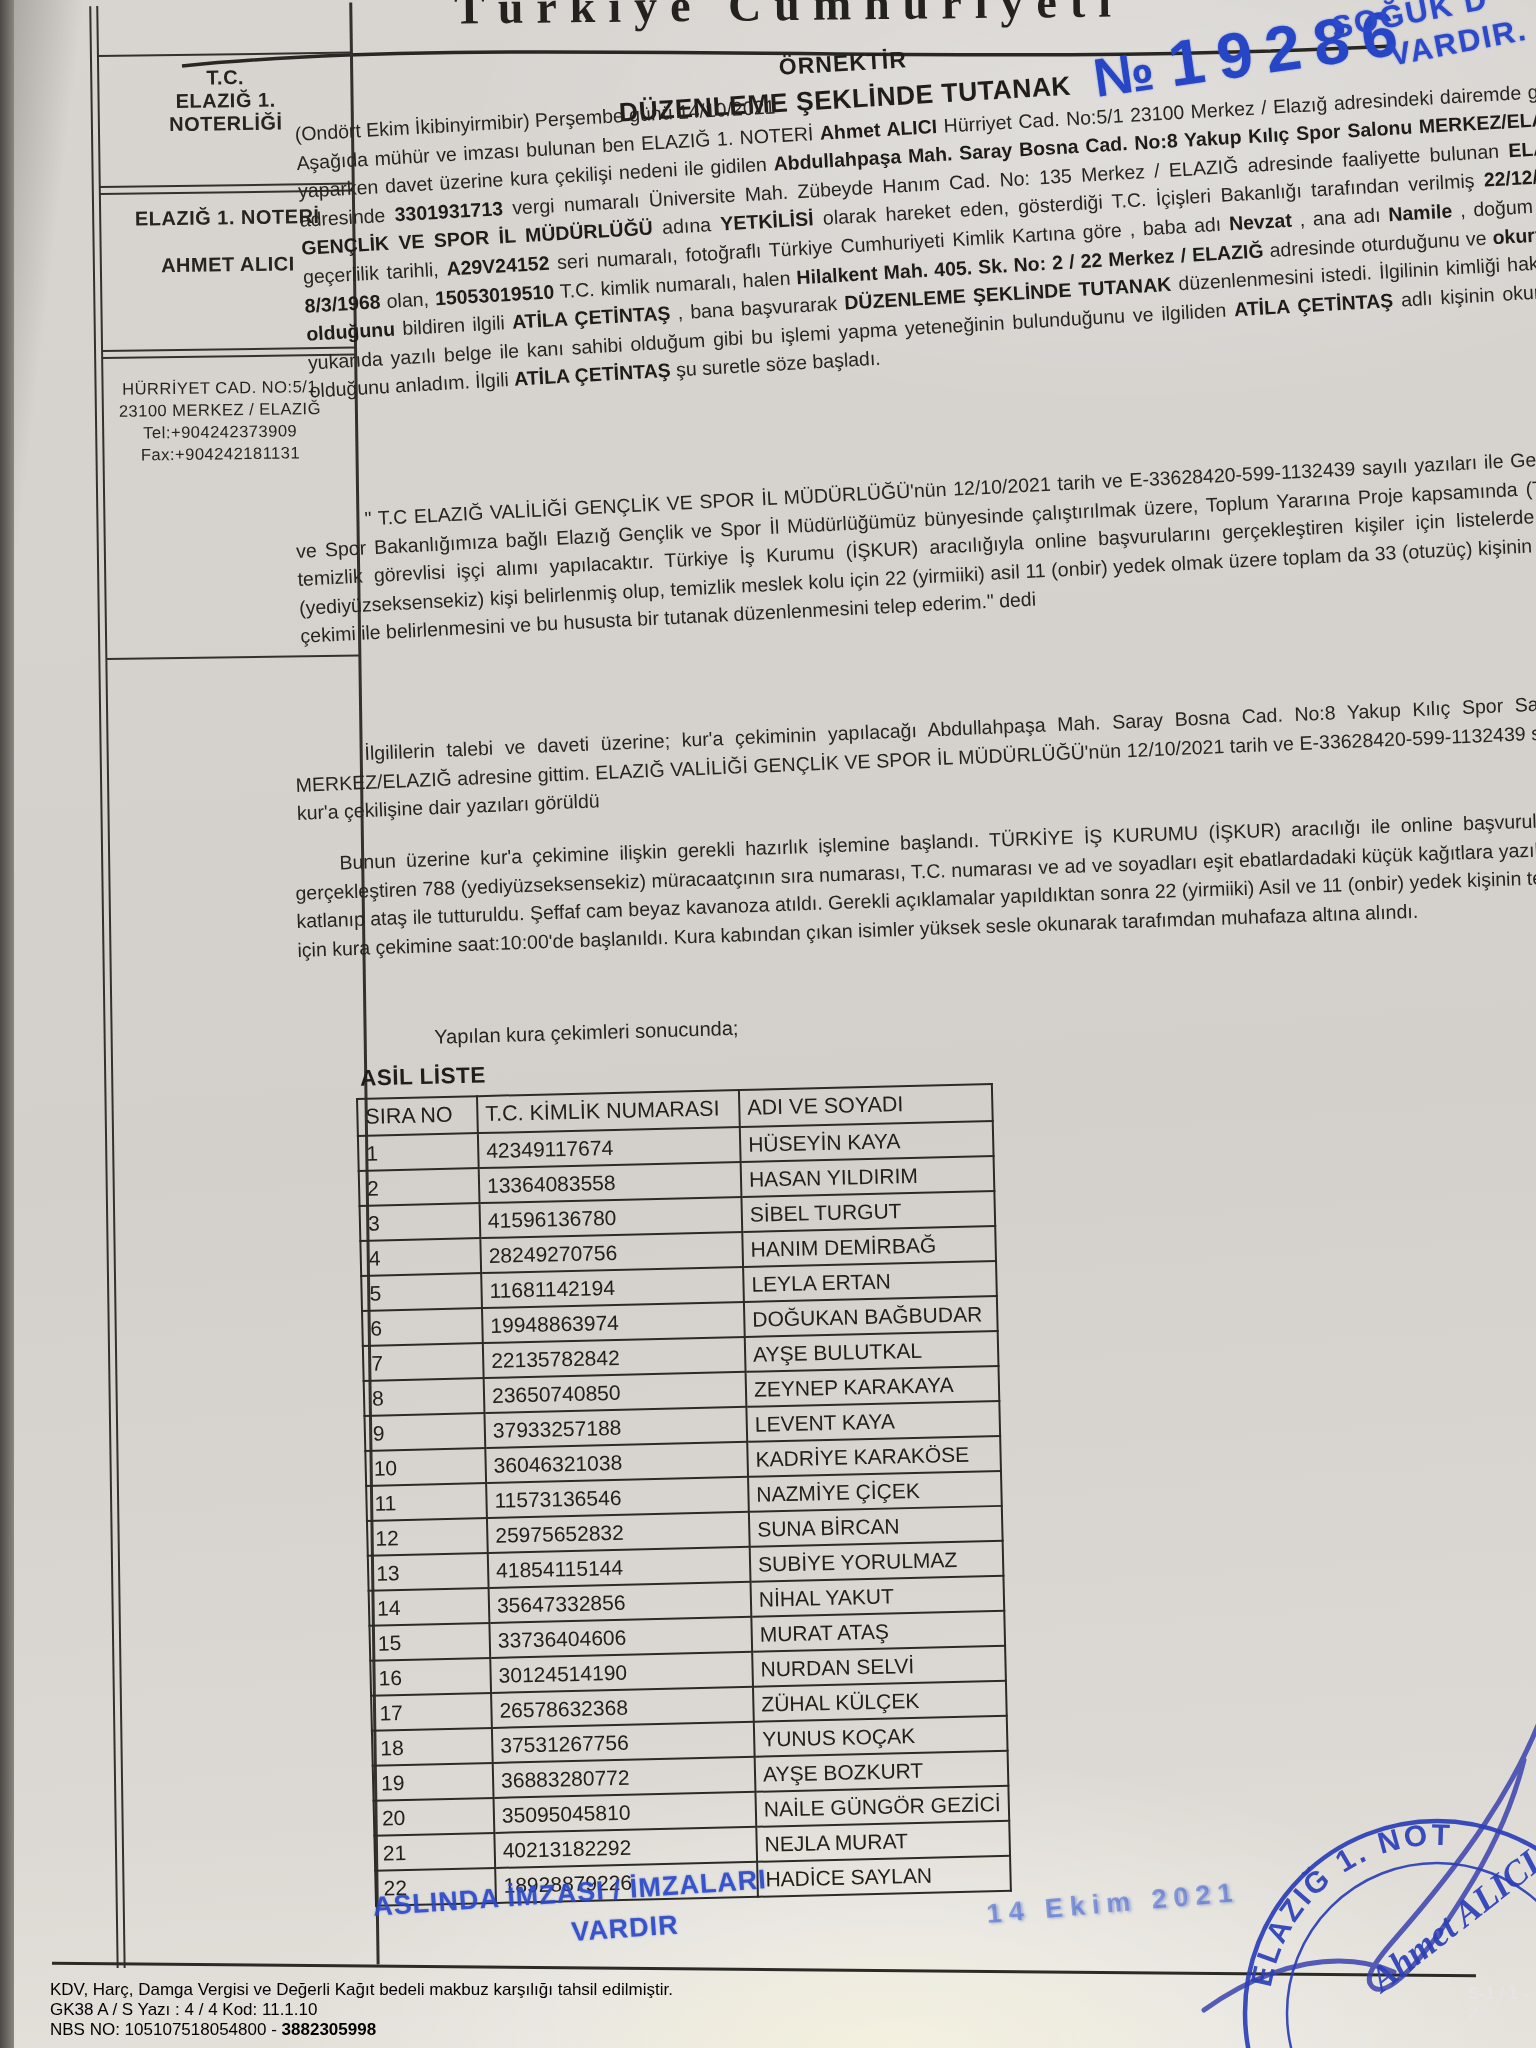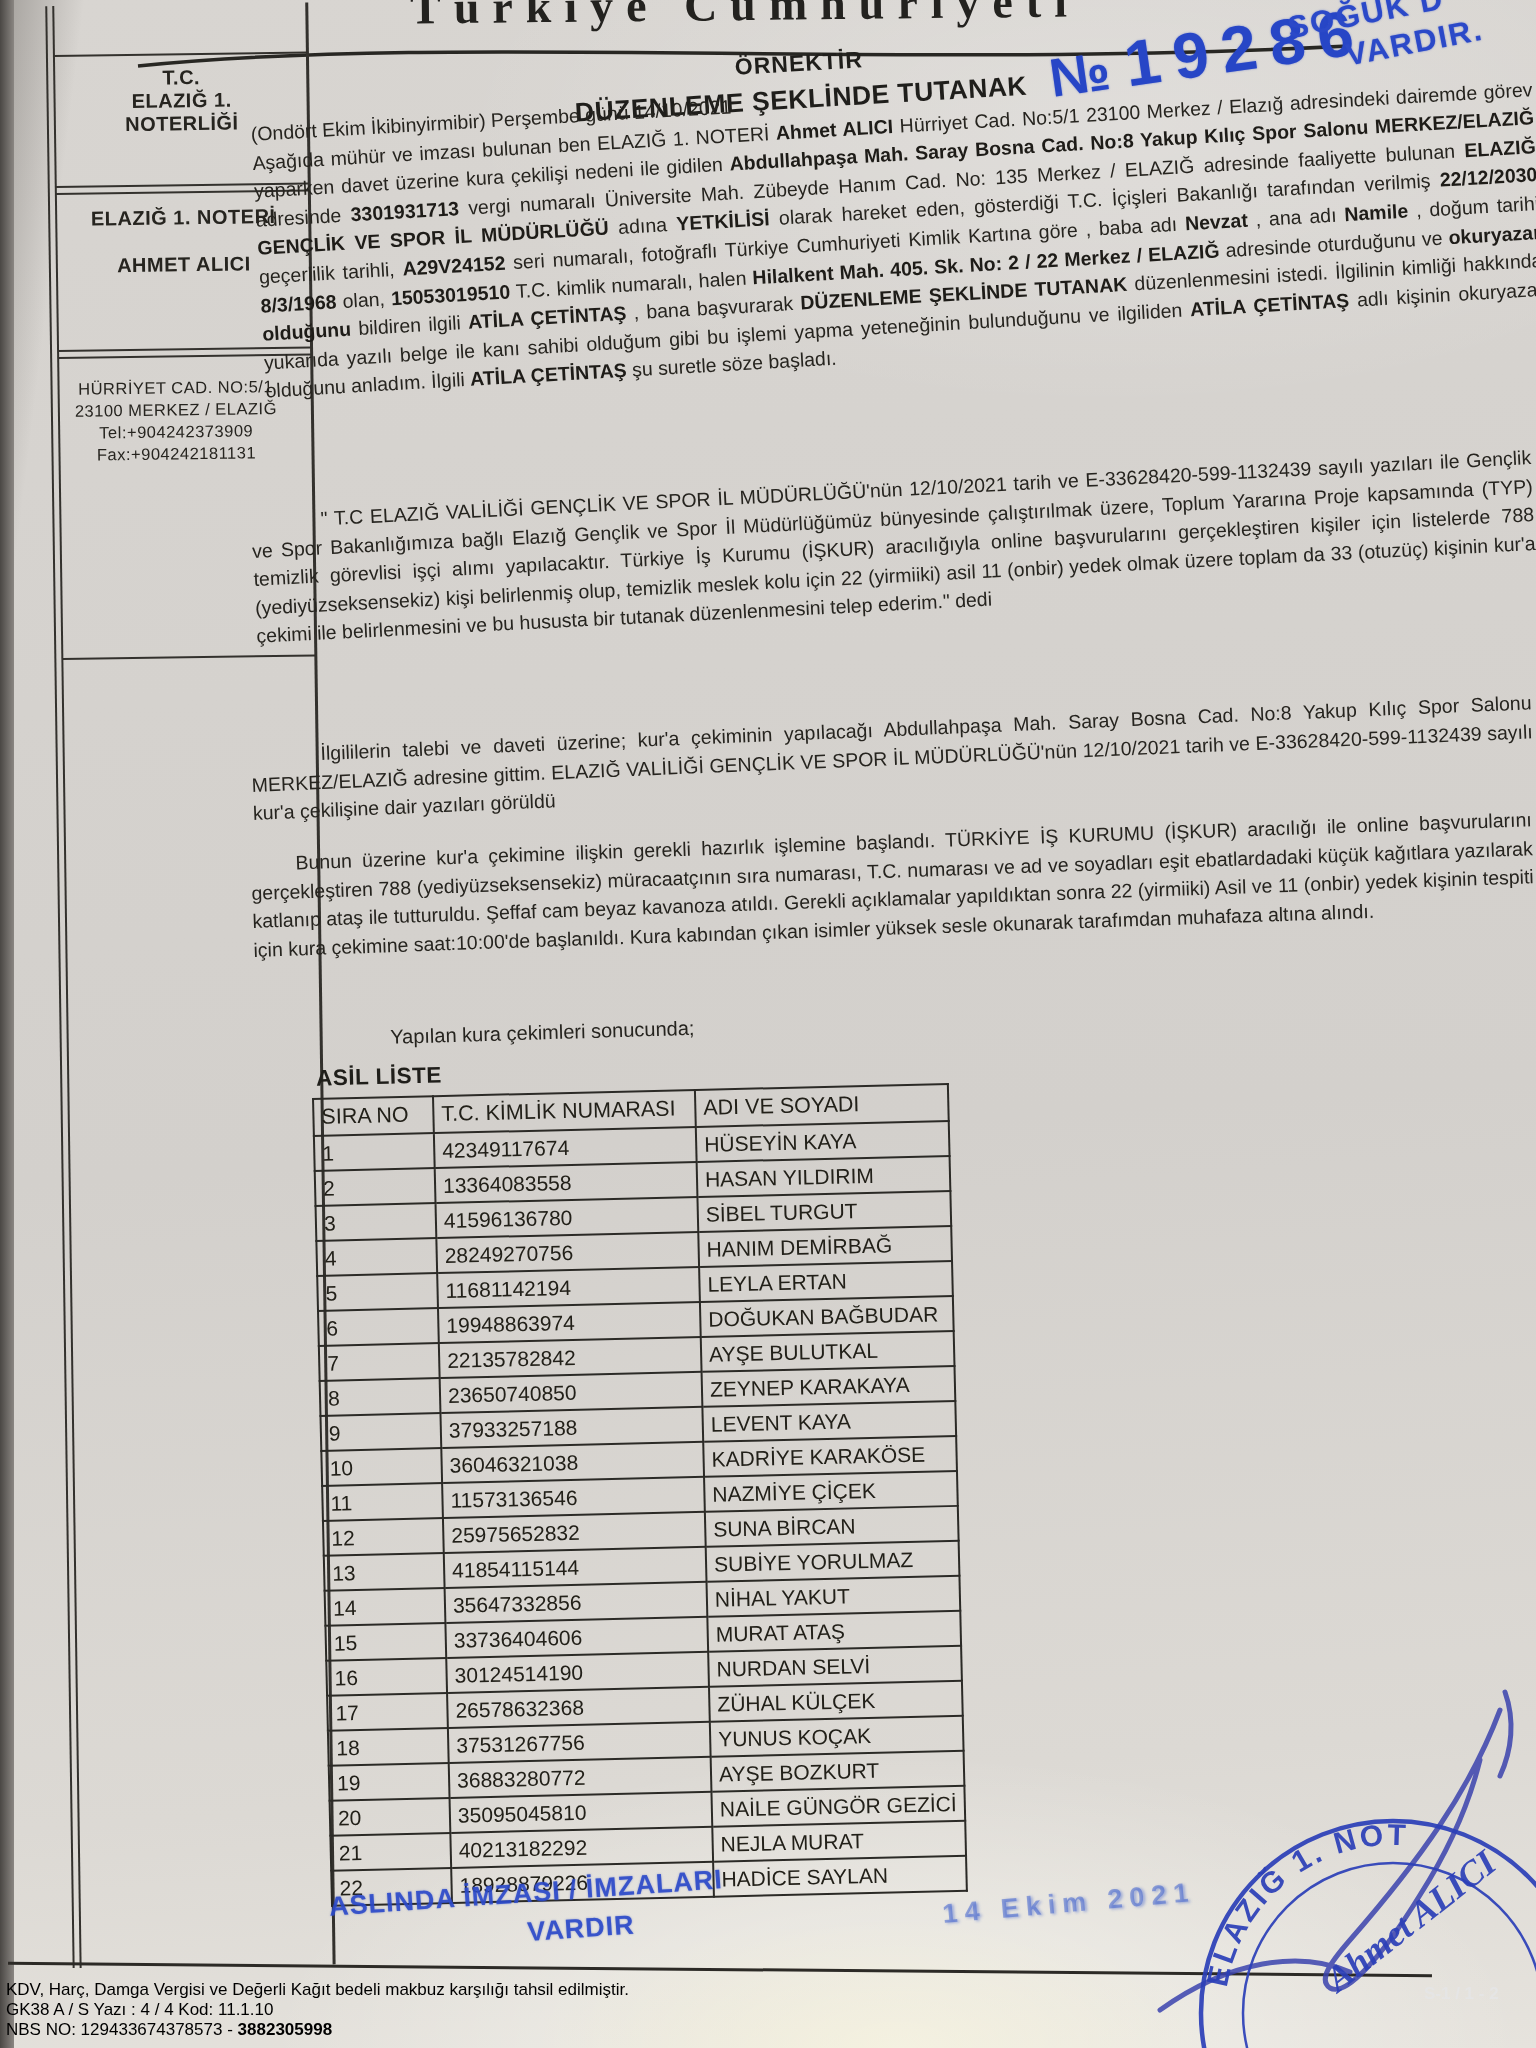--- a/index.html
+++ b/index.html
@@ -54,21 +54,21 @@
   .origstamp .l2{margin-left:196px;margin-top:8px;}
   .datestamp{position:absolute;left:942px;top:1888px;transform:rotate(-5deg);
     font-weight:700;font-size:27px;letter-spacing:7px;color:rgba(62,96,205,.52);
     text-shadow:2px 1px 3px rgba(62,96,205,.45);white-space:nowrap;}
   .botline{position:absolute;left:8px;top:1968px;width:1424px;height:2.5px;
     background:#2c2a26;transform:rotate(.5deg);}
   .footer{position:absolute;left:6px;color:#000000;font-size:17px;line-height:20px;}
   .f1{top:1980px;} .f2{top:2000px;} .f3{top:2020px;}
   .pagecode{position:absolute;left:1424px;top:1984px;font-size:17px;font-weight:700;color:#e5e5e5;}
   svg{position:absolute;overflow:visible;}
-  .clip{overflow:hidden;position:absolute;inset:0;}
+  .clip{overflow:hidden;position:absolute;inset:0;margin-left:44px;}
 </style>
 </head>
 <body>
 
 <div id="page">
   <div class="paper"></div>
   <div class="edge"></div>
   <div class="clip">
 
     <div class="country">Türkiye Cumhuriyeti</div>
@@ -274,17 +274,17 @@
         <path id="sealArc" d="M137.6,200.4 A168,168 0 0 1 319.6,47.6"></path>
       </defs>
       <text font-family="Liberation Sans, sans-serif" font-size="30" font-weight="700" fill="#2b3fb8" letter-spacing="3" opacity=".92">
         <textPath href="#sealArc" startOffset="4%">ELAZIĞ 1. NOTERİ</textPath>
       </text>
       <text x="250" y="195" transform="rotate(-38 250 195)" font-family="Liberation Serif, serif" font-style="italic" font-weight="700" font-size="36" fill="#2b3fb8" opacity=".92">Ahmet ALICI</text>
     </svg>
 
     <div class="footer f1">KDV, Harç, Damga Vergisi ve Değerli Kağıt bedeli makbuz karşılığı tahsil edilmiştir.</div>
     <div class="footer f2">GK38 A / S Yazı : 4 / 4  Kod: 11.1.10</div>
-    <div class="footer f3"><span>NBS NO:  129433674378573 - </span><b>3882305998</b></div>
+    <div class="footer f3"><span>NBS NO:  105107518054800 - </span><b>3882305998</b></div>
     <div class="pagecode">S-1 / 1 - 2</div>
 
   </div>
 </div>
 
 </body></html>

